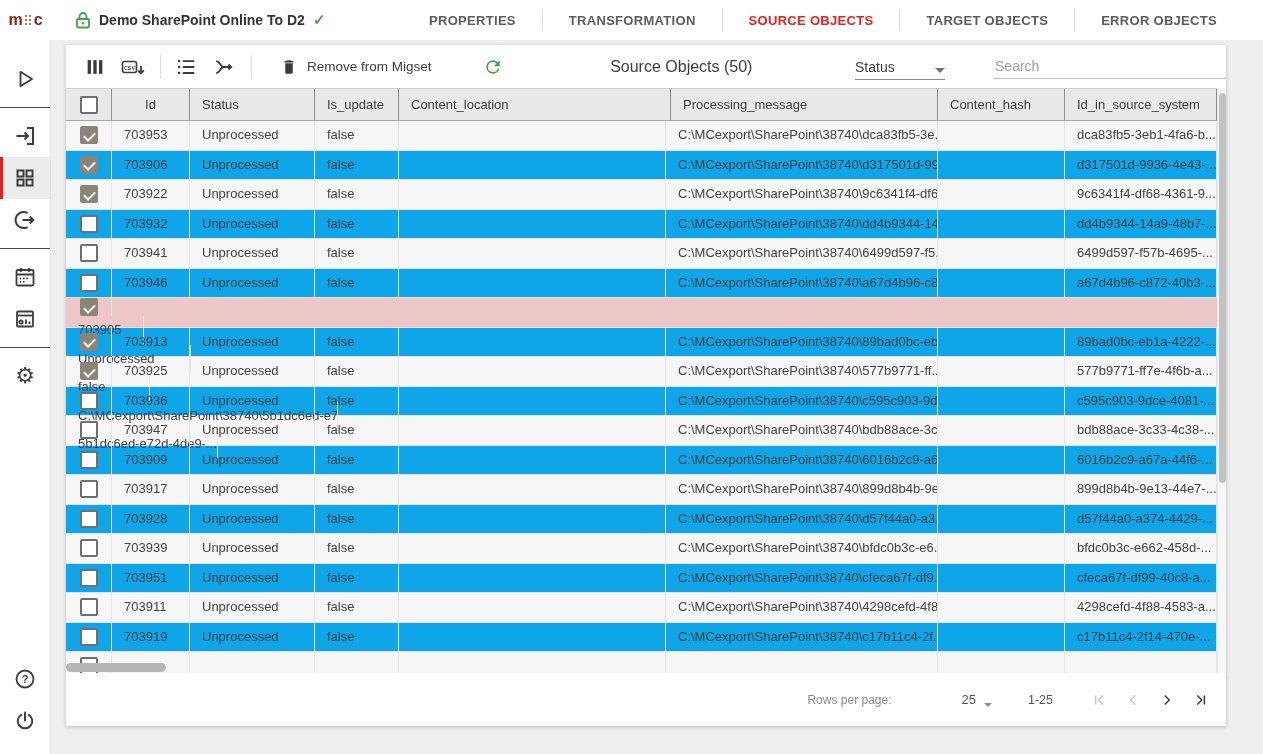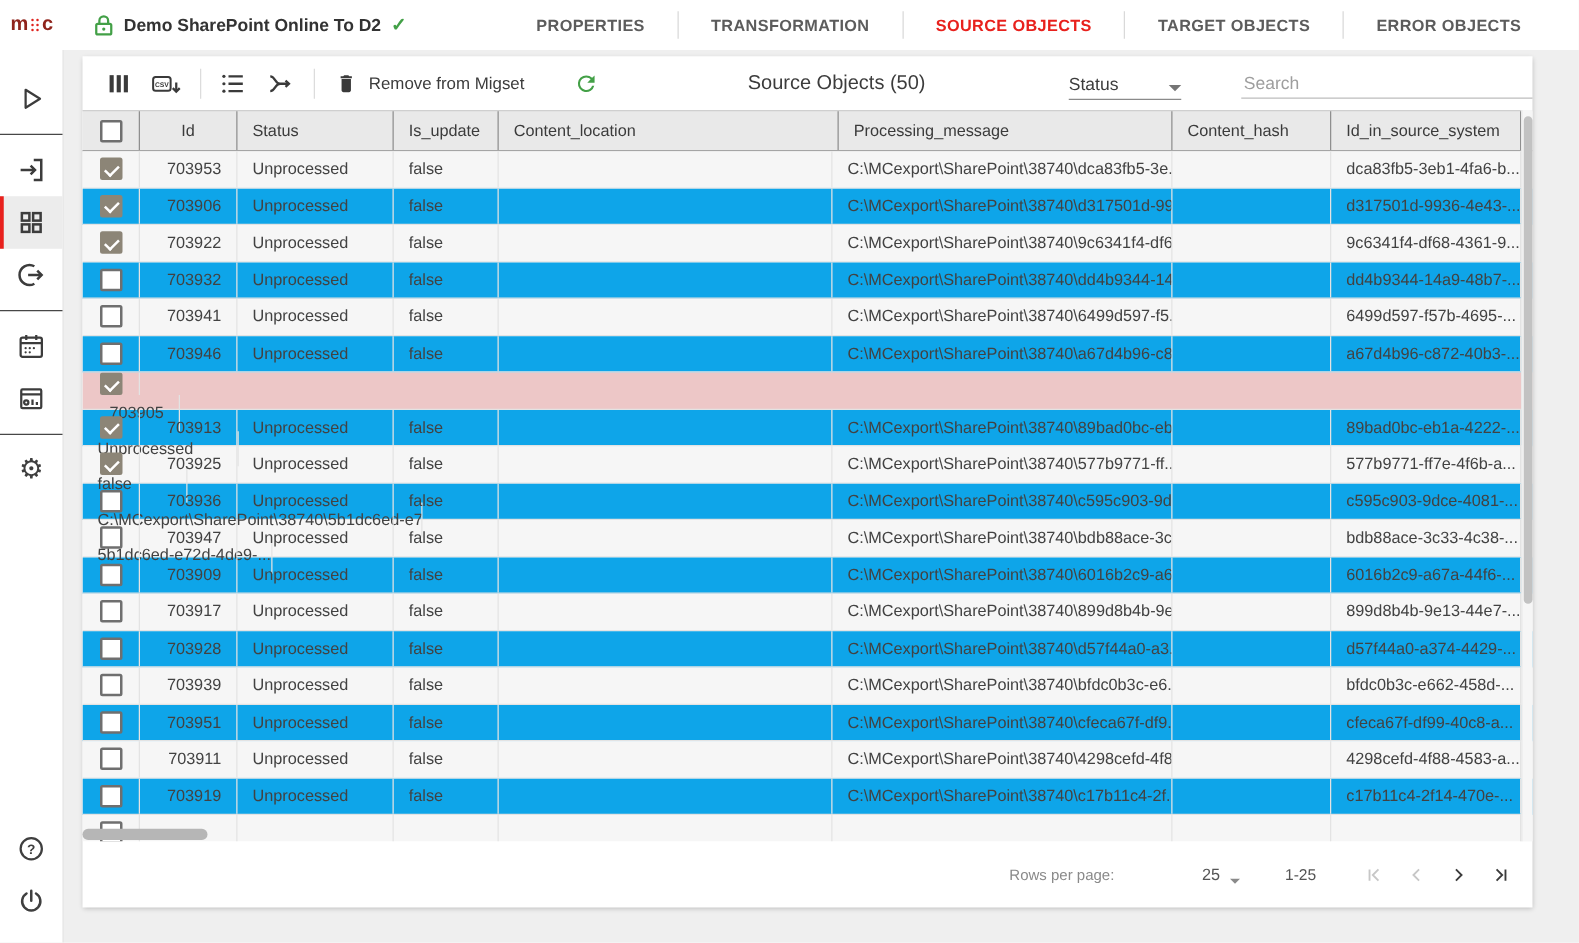--- a/index.html
+++ b/index.html
@@ -29,21 +29,21 @@
   .gear-glyph { font-family:"DejaVu Sans", sans-serif; font-size:22px; color:#3f3f3f; line-height:1; }
   svg.ic { display:block; }
 
   
   .card { position:absolute; left:66px; top:45px; width:1160px; height:681px; background:#fff; box-shadow:0 1px 4px rgba(0,0,0,.22); }
 
   
   .toolbar { height:43px; display:flex; align-items:center; padding-left:14px; }
   .tool-btn { width:30px; height:30px; display:flex; align-items:center; justify-content:center; cursor:pointer; margin-right:8px; }
   .tool-divider { width:1px; height:24px; background:#dcdcdc; margin:0 10px 0 4px; }
-  .remove-btn { display:flex; align-items:center; gap:9px; cursor:pointer; margin:0 6px; }
+  .remove-btn { display:flex; align-items:center; gap:9px; cursor:pointer; margin:0 18px; }
   .remove-btn span { font-size:13.5px; color:#3c3c3c; }
   .refresh-btn { width:30px; height:30px; display:flex; align-items:center; justify-content:center; cursor:pointer; margin-left:28px; }
   .tb-spacer { flex:1; }
   .grid-title { font-size:16px; color:#3c3c3c; width:170px; text-align:center; white-space:nowrap; }
   .status-select { width:90px; border-bottom:1px solid #8a8a8a; height:26px; display:flex; align-items:flex-end; justify-content:space-between; padding-bottom:4px; cursor:pointer; margin-right:48px; }
   .status-select .lbl { font-size:14px; color:#3c3c3c; }
   .caret { width:0; height:0; border-left:5px solid transparent; border-right:5px solid transparent; border-top:5px solid #757575; margin-bottom:2px; }
   .search-box { width:233px; margin-right:0; }
   .search-box input { width:100%; border:none; border-bottom:1px solid #bdbdbd; font-size:14px; padding:4px 2px; outline:none; font-family:inherit; color:#3c3c3c; background:transparent; }
   .search-box input::placeholder { color:#9e9e9e; }
@@ -61,21 +61,21 @@
   .col-hash { width:127px; flex:none; }
   .col-src { width:152px; flex:none; }
   .thead .col-check { border-right:1px solid #8f8f8f; }
 
   .tbody { height:552px; overflow:hidden; position:relative; }
   .trow { display:flex; height:29.5px; border-bottom:1px solid #e3e3e3; background:#0ea5e9; cursor:pointer; }
   .trow:nth-child(odd) { background:#f6f6f6; }
   .trow.hl { background:#edc7c7;flex-direction:column; }
   .cell { font-size:13px; color:#424242; line-height:28.5px; padding:0 12px; border-right:1px solid #e3e3e3; white-space:nowrap; overflow:hidden; }
   .cell.col-check { padding:0; }
-  .c-id { text-align:right; }
+  .c-id { text-align:left; }
   .trow.hl .c-msg { box-shadow: inset 0 0 0 2px #d6261f; }
 
   .cb { position:relative; width:18px; height:18px; border:2px solid #6f6f6f; border-radius:2px; background:#fff; display:inline-block; cursor:pointer; }
   .cb.checked { background:#8c8577; border-color:#8c8577; }
   .cb.checked::after { content:""; position:absolute; left:2.5px; top:3.5px; width:9px; height:5px; border-left:2px solid #fff; border-bottom:2px solid #fff; transform:rotate(-45deg); }
 
   
   .vscroll { position:absolute; right:0; top:43px; width:9px; height:585px; background:#f6f6f6; border-left:1px solid #e8e8e8; }
   .vthumb { position:absolute; left:1px; top:5px; width:7px; height:390px; background:#c2c2c2; border-radius:4px; }
   .hthumb { position:absolute; left:0; top:618px; width:100px; height:9px; background:#b6b6b6; border-radius:5px; z-index:3; }

